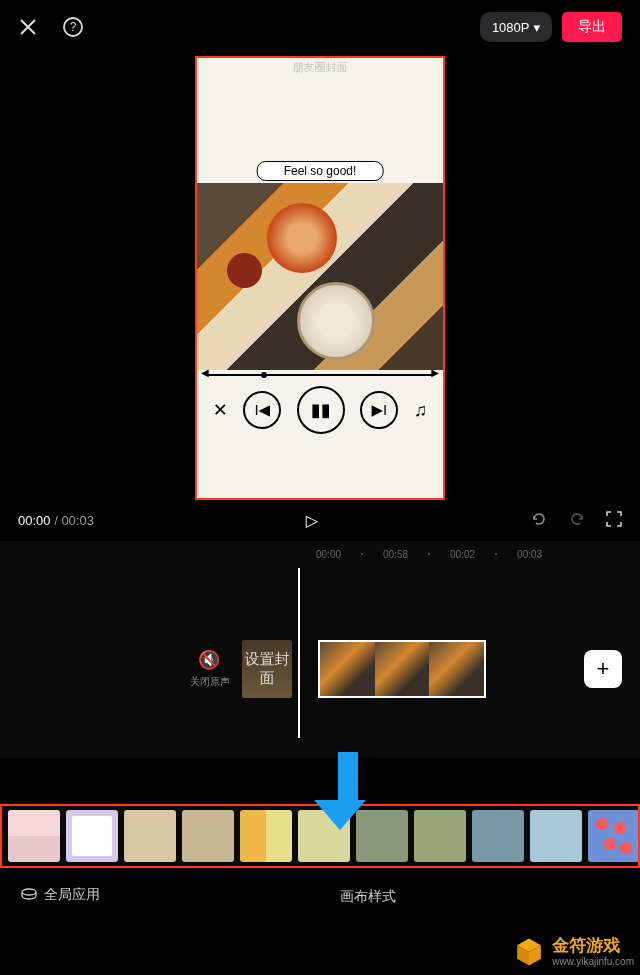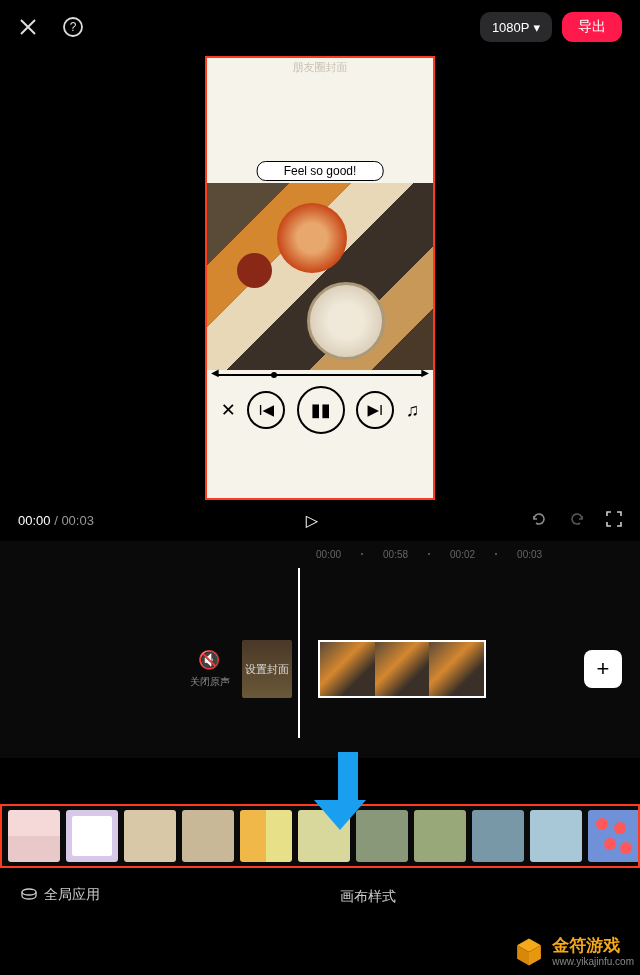--- a/index.html
+++ b/index.html
@@ -31,31 +31,31 @@
       display: flex;
       align-items: center;
       gap: 4px;
       cursor: pointer;
     }
     .export-btn {
       background: #ff1a4b;
       color: #fff;
       border: none;
       padding: 6px 16px;
-      border-radius: 11px;
+      border-radius: 5px;
       font-size: 14px;
       cursor: pointer;
     }
     .preview-area {
       display: flex;
       justify-content: center;
       margin-top: 2px;
     }
     .preview-frame {
-      width: 230px;
+      width: 250px;
       height: 444px;
       border: 2px solid #ff3a1f;
       background: #f5f2ea;
       position: relative;
       display: flex;
       flex-direction: column;
     }
     .preview-top-pad {
       height: 125px;
       background: #f6f3eb;
@@ -157,21 +157,21 @@
       top:72px;
       left:190px;
       gap:12px;
     }
     .audio-off { text-align:center; color:#888; font-size:10px;}
     .audio-off .icn { font-size:18px; color:#aaa; display:block; margin-bottom:4px;}
     .cover-thumb {
       width:50px; height:58px;
       background: linear-gradient(#4a3828,#6a5838);
       color:#ddd;
-      font-size:11px;
+      font-size:15px;
       display:flex;
       align-items:center;
       justify-content:center;
       text-align:center;
       border-radius:2px;
     }
     .clip {
       position:absolute;
       left:318px; top:72px;
       width:168px; height:58px;

